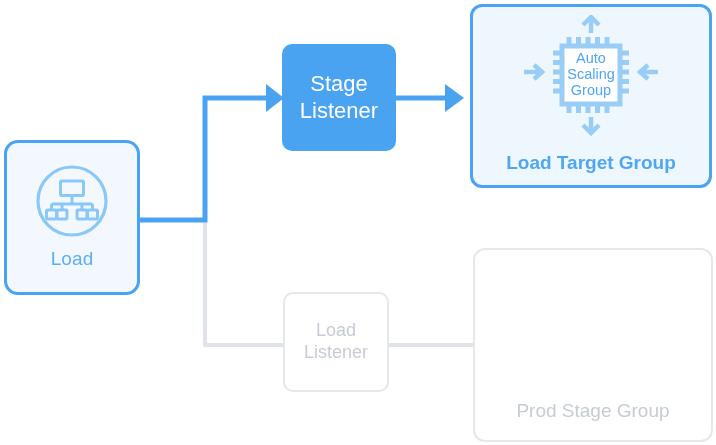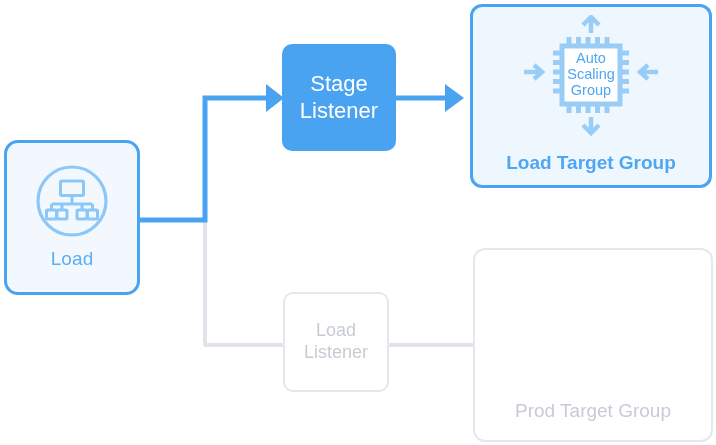--- a/index.html
+++ b/index.html
@@ -215,16 +215,16 @@
 
           <path d="M142 57 L125 57"></path>
           <polyline points="132,50 124,57 132,64"></polyline>
         </g>
       </svg>
     </span>
     <div class="group-label">Load Target Group</div>
   </div>
 
   <div class="node" id="prod-target-group">
-    <div class="group-label">Prod Target Group</div>
+    <div class="group-label">Prod Stage Group</div>
   </div>
 
 </div>
 
 </body></html>

